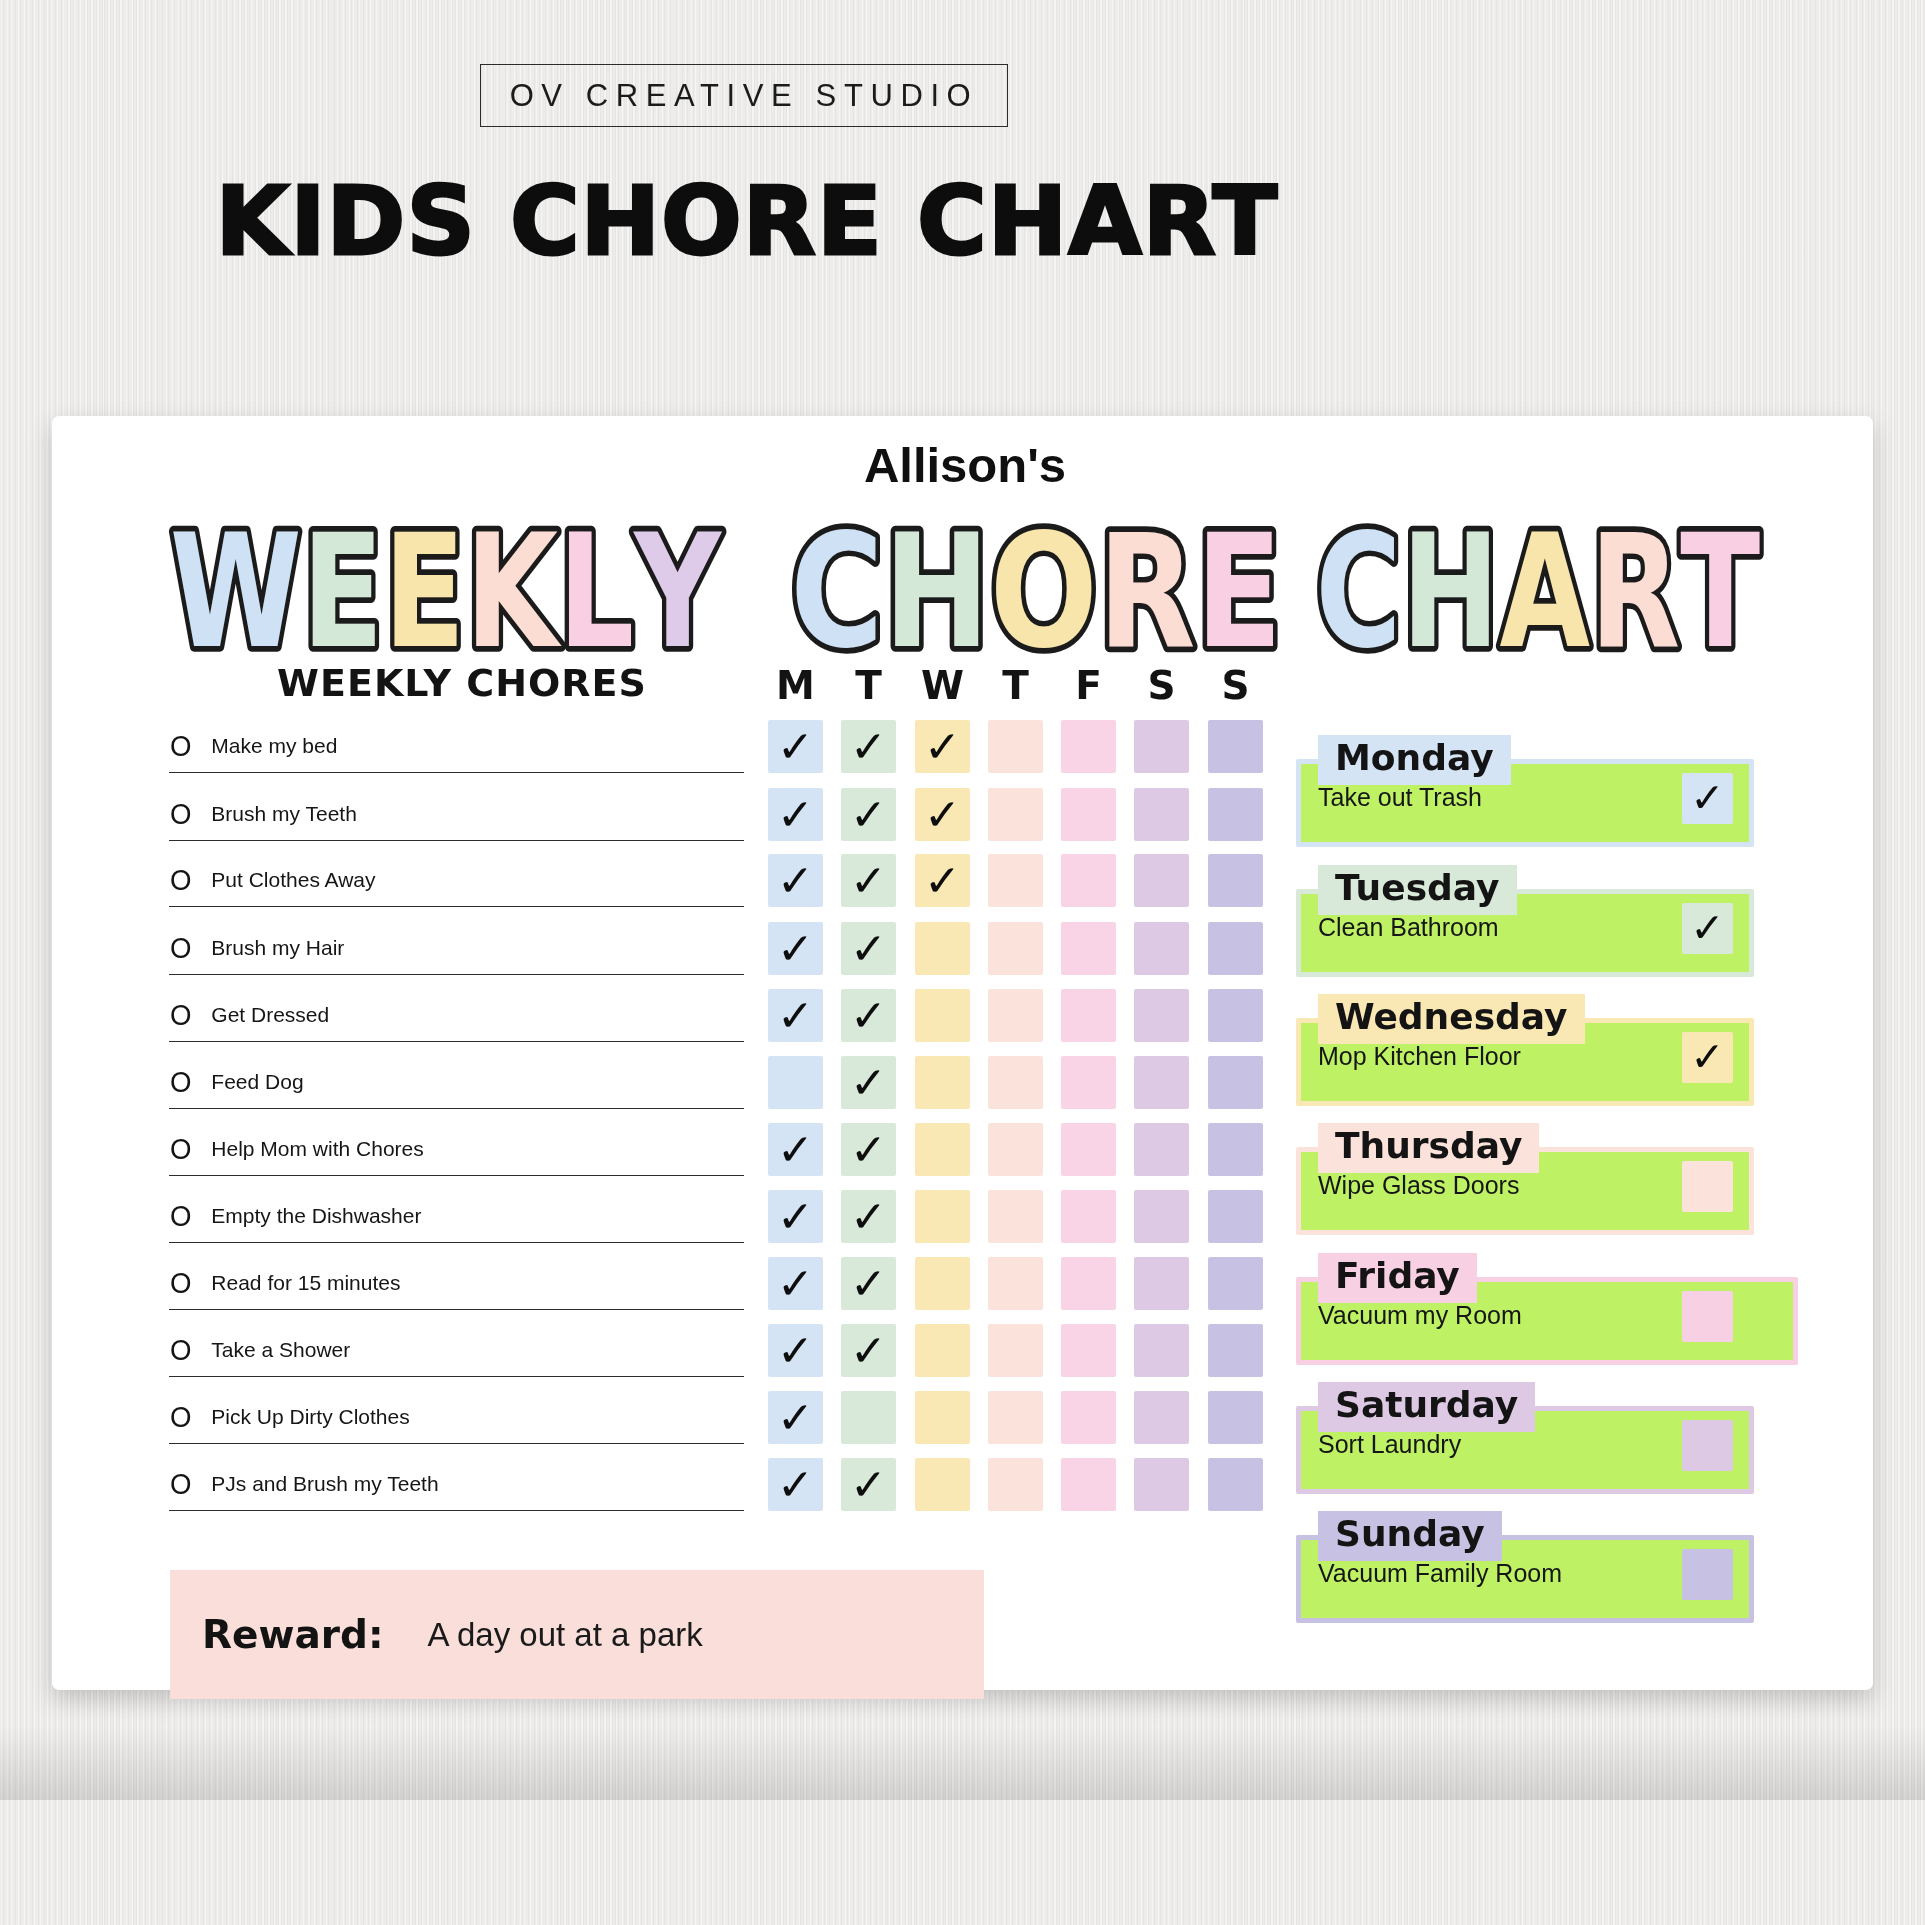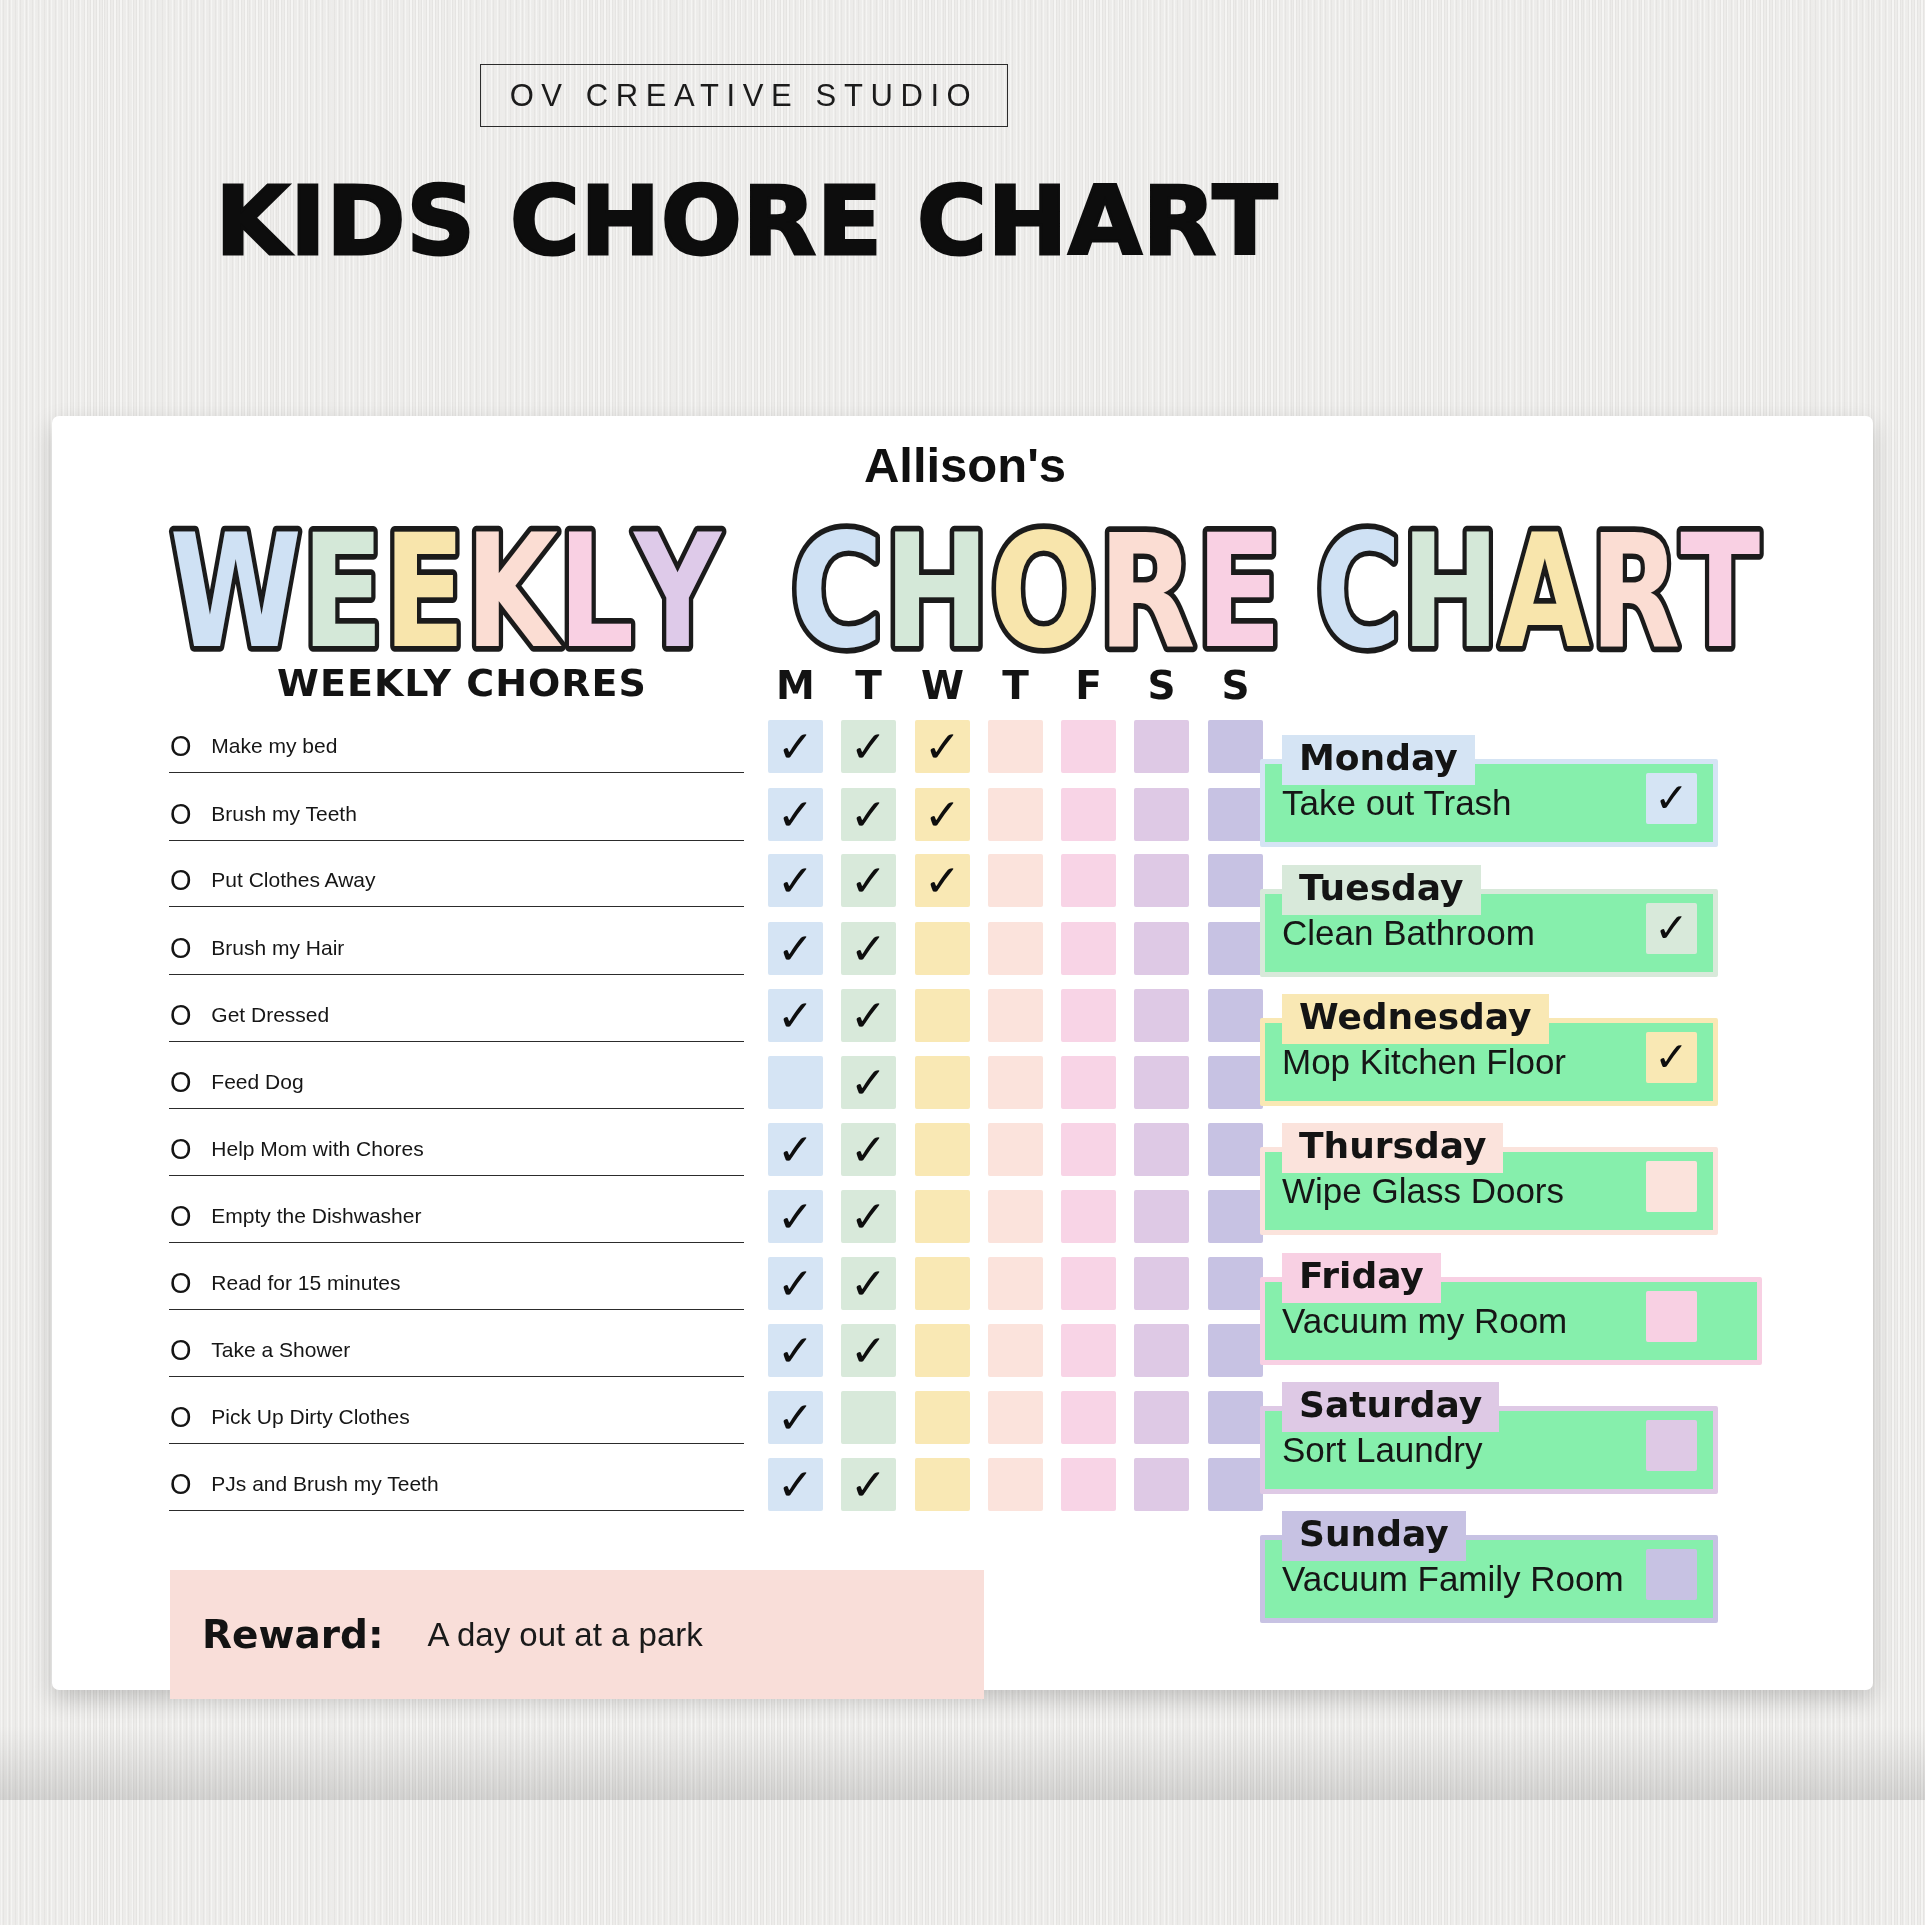--- a/index.html
+++ b/index.html
@@ -35,24 +35,24 @@
   
   .grid-cell{position:absolute;width:55px;height:53px;border-radius:1.9px;
     display:flex;align-items:center;justify-content:center;}
   .check{font-family:"DejaVu Sans",sans-serif;font-weight:bold;font-size:44px;color:#0e0e0e;line-height:1;}
   
   .reward-bar{position:absolute;left:118px;top:1154px;width:814px;height:129px;background:#f9ded9;
     display:flex;align-items:center;}
   .reward-label{margin-left:32px;font-family:"DejaVu Sans",sans-serif;font-weight:bold;font-size:39px;color:#131313;}
   .reward-text{margin-left:44px;font-size:33px;color:#1a1a1a;}
   
-  .weekly-box{position:absolute;left:1208px;width:448px;height:78px;background:#86efac;border:5.7px solid #ccc;border-radius:1.9px;}
+  .weekly-box{position:absolute;left:1244px;width:448px;height:78px;background:#bef264;border:5.7px solid #ccc;border-radius:1.9px;}
   .weekly-day{position:absolute;left:17px;top:-29.5px;padding:2.9px 17px 6.7px 17px;font-family:"DejaVu Sans",sans-serif;
     font-weight:bold;font-size:36px;color:#141414;white-space:nowrap;}
-  .weekly-task{position:absolute;left:17px;top:19px;font-size:35px;color:#161616;white-space:nowrap;}
+  .weekly-task{position:absolute;left:17px;top:19px;font-size:25px;color:#161616;white-space:nowrap;}
   .weekly-checkbox{position:absolute;left:381px;top:8.6px;width:51px;height:51px;border-radius:1.9px;
     display:flex;align-items:center;justify-content:center;}
   .weekly-checkbox .check{font-size:41px;}
   
   .pre-footer-shade{position:absolute;left:0;top:1726px;width:1926px;height:74px;
     background:linear-gradient(180deg, rgba(0,0,0,0) 0%, rgba(0,0,0,0.12) 100%);}
   .footer-banner{position:absolute;left:0;top:1800px;width:1926px;height:126px;background:#f6edc9;
     display:flex;align-items:center;justify-content:center;}
   .footer-banner span{font-size:65px;font-weight:bold;color:#0f0f0f;-webkit-text-stroke:1.4px #0f0f0f;white-space:nowrap;}
 </style>

